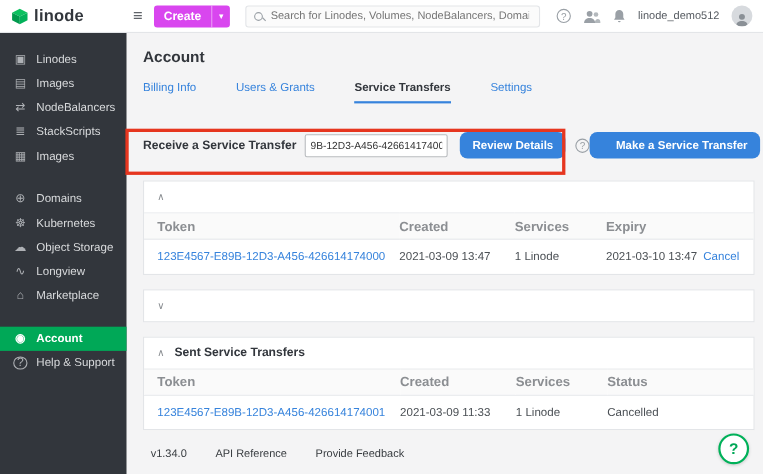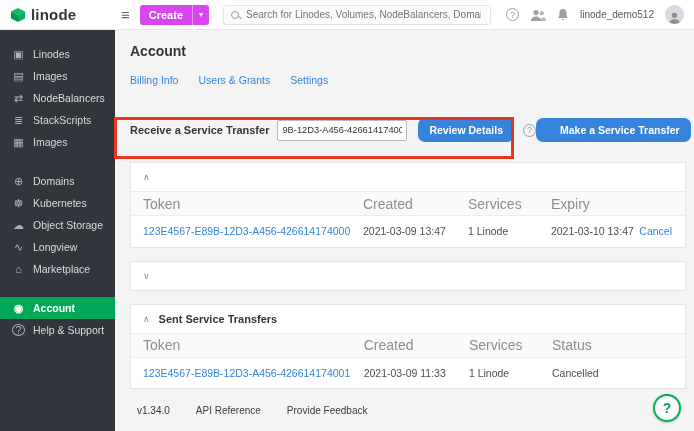--- a/index.html
+++ b/index.html
@@ -35,21 +35,21 @@
   .side-item .s-icon { width:13px; flex:none; text-align:center; font-size:11px; color:#aeb1b5; line-height:1; }
   .side-item.active { background:#00a857; color:#fff; font-weight:bold; }
   .side-item.active .s-icon { color:#fff; }
   .side-gap { height:17px; }
   .s-icon-circle { display:inline-flex; align-items:center; justify-content:center; width:12px; height:12px;
                    border:1px solid #aeb1b5; border-radius:50%; font-size:8px; }
 
   
   .main { position:absolute; left:115px; top:30px; right:0; bottom:0; overflow:hidden; }
   .page-title { margin:13px 0 0 15px; font-size:14px; font-weight:bold; color:#32363c; }
-  .tabs { display:flex; gap:20px; margin:15px 0 0 15px; }
+  .tabs { display:flex; gap:36px; margin:15px 0 0 15px; }
   .tab { font-size:10.5px; color:#3683dc; padding-bottom:6px; cursor:pointer; }
   .tab.active { color:#32363c; font-weight:bold; border-bottom:2px solid #3683dc; }
 
   .transfer-row { display:flex; align-items:center; margin:25px 8px 0 15px; height:26px; }
   .transfer-label { font-size:11px; font-weight:bold; color:#32363c; margin-right:8px; white-space:nowrap; }
   .transfer-input { width:133px; height:21px; border:1px solid #b9bcbf; border-radius:2px; background:#fff;
                     font-size:9.3px; color:#333; padding:0 4px; font-family:"Liberation Sans", sans-serif; outline:none; }
   .btn-blue { background:#3683dc; color:#fff; border:none; border-radius:7px; font-size:10.5px; font-weight:bold;
               padding:6px 11px; cursor:pointer; font-family:"Liberation Sans", sans-serif; white-space:nowrap; }
   .review-btn { margin-left:11px; }
@@ -58,21 +58,21 @@
 
   .annotation { position:absolute; left:114px; top:117px; width:400px; height:42px;
                 border:3px solid #e6361f; z-index:20; pointer-events:none; }
 
   .card { background:#fff; border:1px solid #e3e5e8; margin:0 8px 13px 15px; }
   .card.first { margin-top:19px; }
   .card-head { display:flex; align-items:center; gap:9px; height:28px; padding-left:12px; }
   .chev { color:#888c90; font-size:9px; cursor:pointer; }
   .card-title { font-size:11px; font-weight:bold; color:#32363c; }
   table { width:100%; border-collapse:collapse; }
-  thead th { background:#fafafa; color:#8b8e92; font-weight:normal; text-align:left; font-size:14px;
+  thead th { background:#fafafa; color:#8b8e92; font-weight:bold; text-align:left; font-size:12px;
              height:24px; padding:0; border-top:1px solid #ebedef; border-bottom:1px solid #ebedef; }
   tbody td { font-size:10.5px; color:#4a4f54; height:31px; padding:0; }
   th.first, td.first { padding-left:12px; }
   .link { color:#3683dc; cursor:pointer; text-decoration:none; }
   td.action { text-align:right; padding-right:13px; }
 
   .footer { display:flex; align-items:center; gap:26px; margin:16px 0 0 22px; font-size:10px; color:#383c40; }
   .footer .link-dark { cursor:pointer; }
 
   .chat-fab { position:absolute; right:13px; bottom:9px; width:28px; height:28px; border-radius:50%;
@@ -177,20 +177,21 @@
       <span>Help &amp; Support</span>
     </div>
   </div>
 
   <div class="main">
     <div class="page-title">Account</div>
 
     <div class="tabs">
       <span class="tab">Billing Info</span>
       <span class="tab">Users &amp; Grants</span>
+      <span class="tab active">Service Transfers</span>
       <span class="tab">Settings</span>
     </div>
 
     <div class="transfer-row">
       <span class="transfer-label">Receive a Service Transfer</span>
       <input class="transfer-input" type="text" value="9B-12D3-A456-426614174000" style="">
       <button class="btn-blue review-btn">Review Details</button>
       <span class="qmark transfer-help">?</span>
       <button class="btn-blue make-btn">Make a Service Transfer</button>
     </div>

